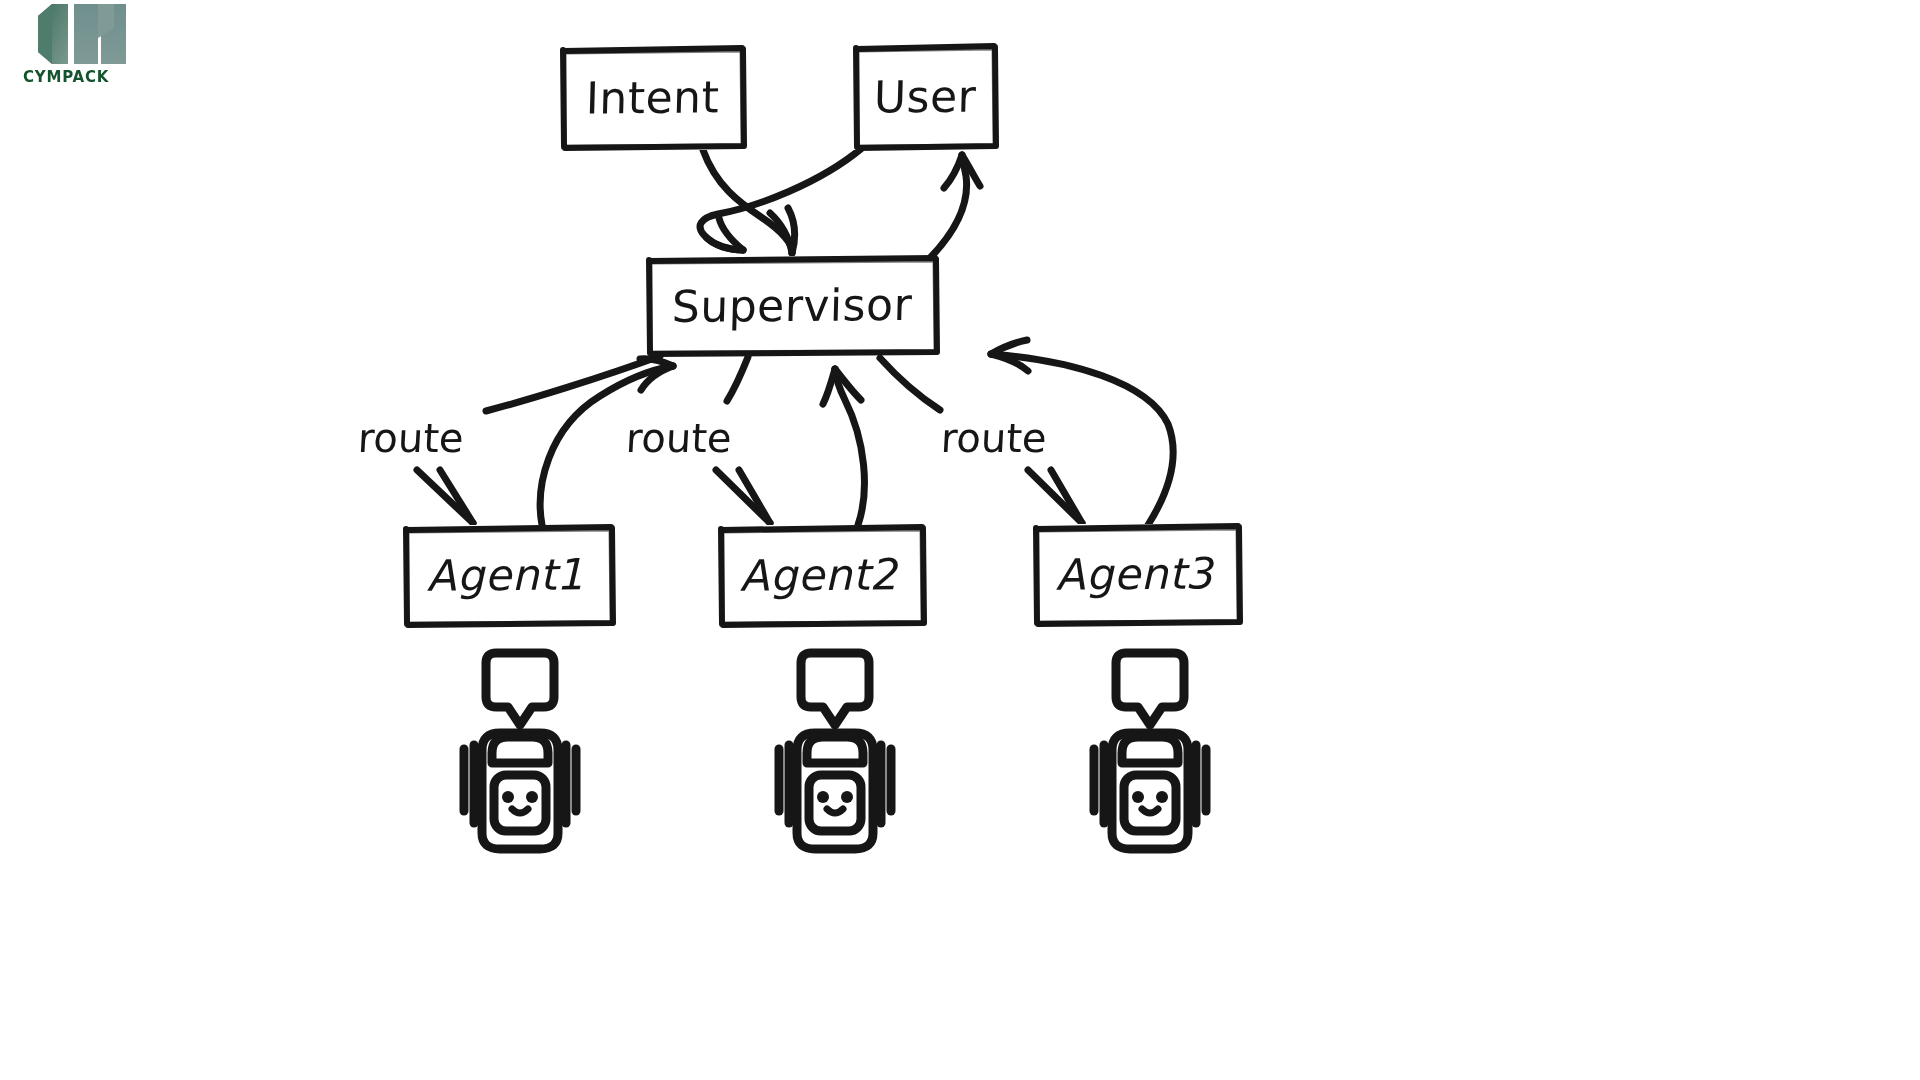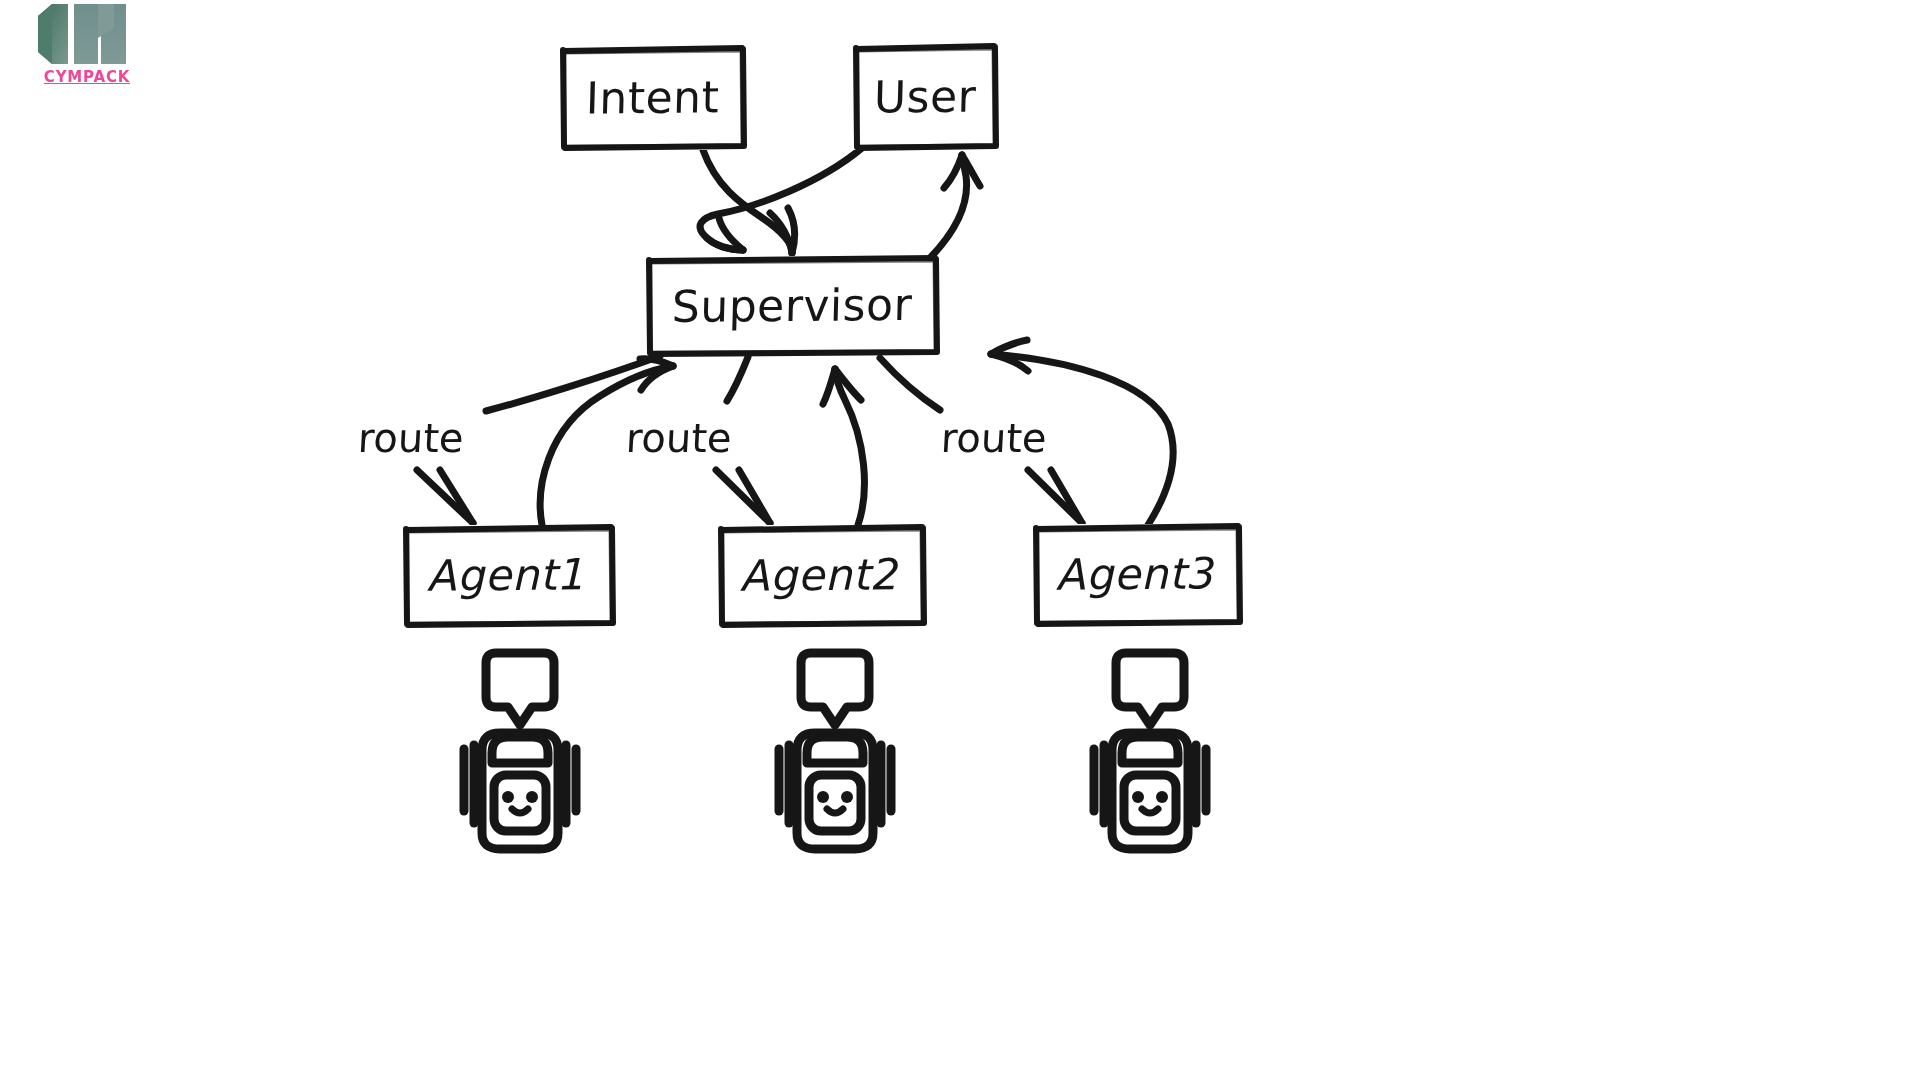--- a/index.html
+++ b/index.html
@@ -36,27 +36,25 @@
     left: 0;
     top: 0;
     width: 130px;
     height: 68px;
   }
   #logo-text {
     position: absolute;
     left: 1px;
     top: 64px;
     width: 128px;
-    text-align: center;
     font-family: "DejaVu Sans", sans-serif;
     font-weight: 700;
     font-size: 15px;
     letter-spacing: 0.8px;
-    color: #ec4899;
-    text-decoration: underline;
+    color: #14532d;
   }
 
   
   .node {
     position: absolute;
     display: flex;
     align-items: center;
     justify-content: center;
     box-sizing: border-box;
     background: #ffffff;

